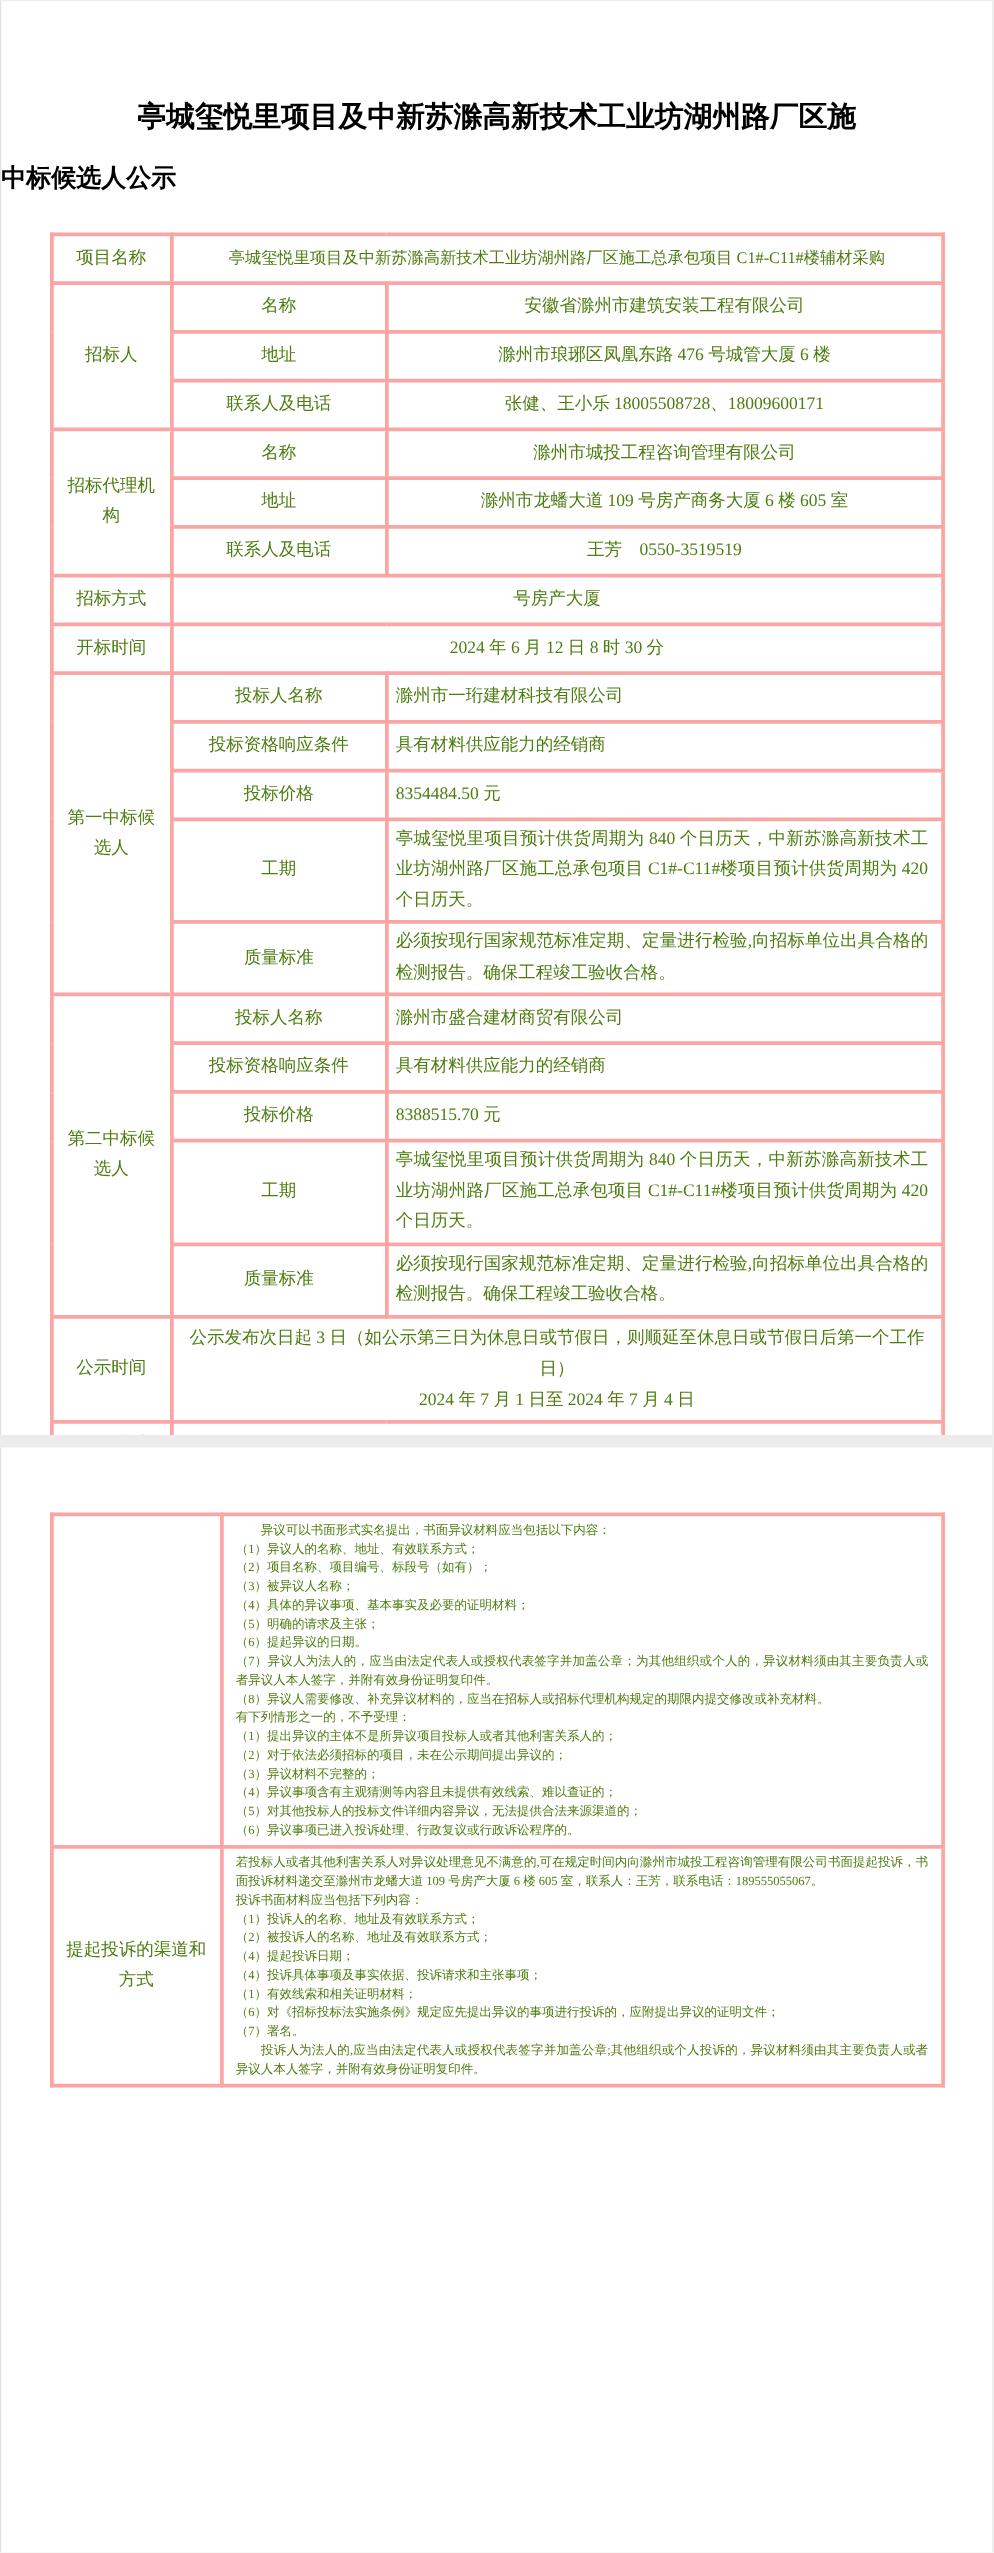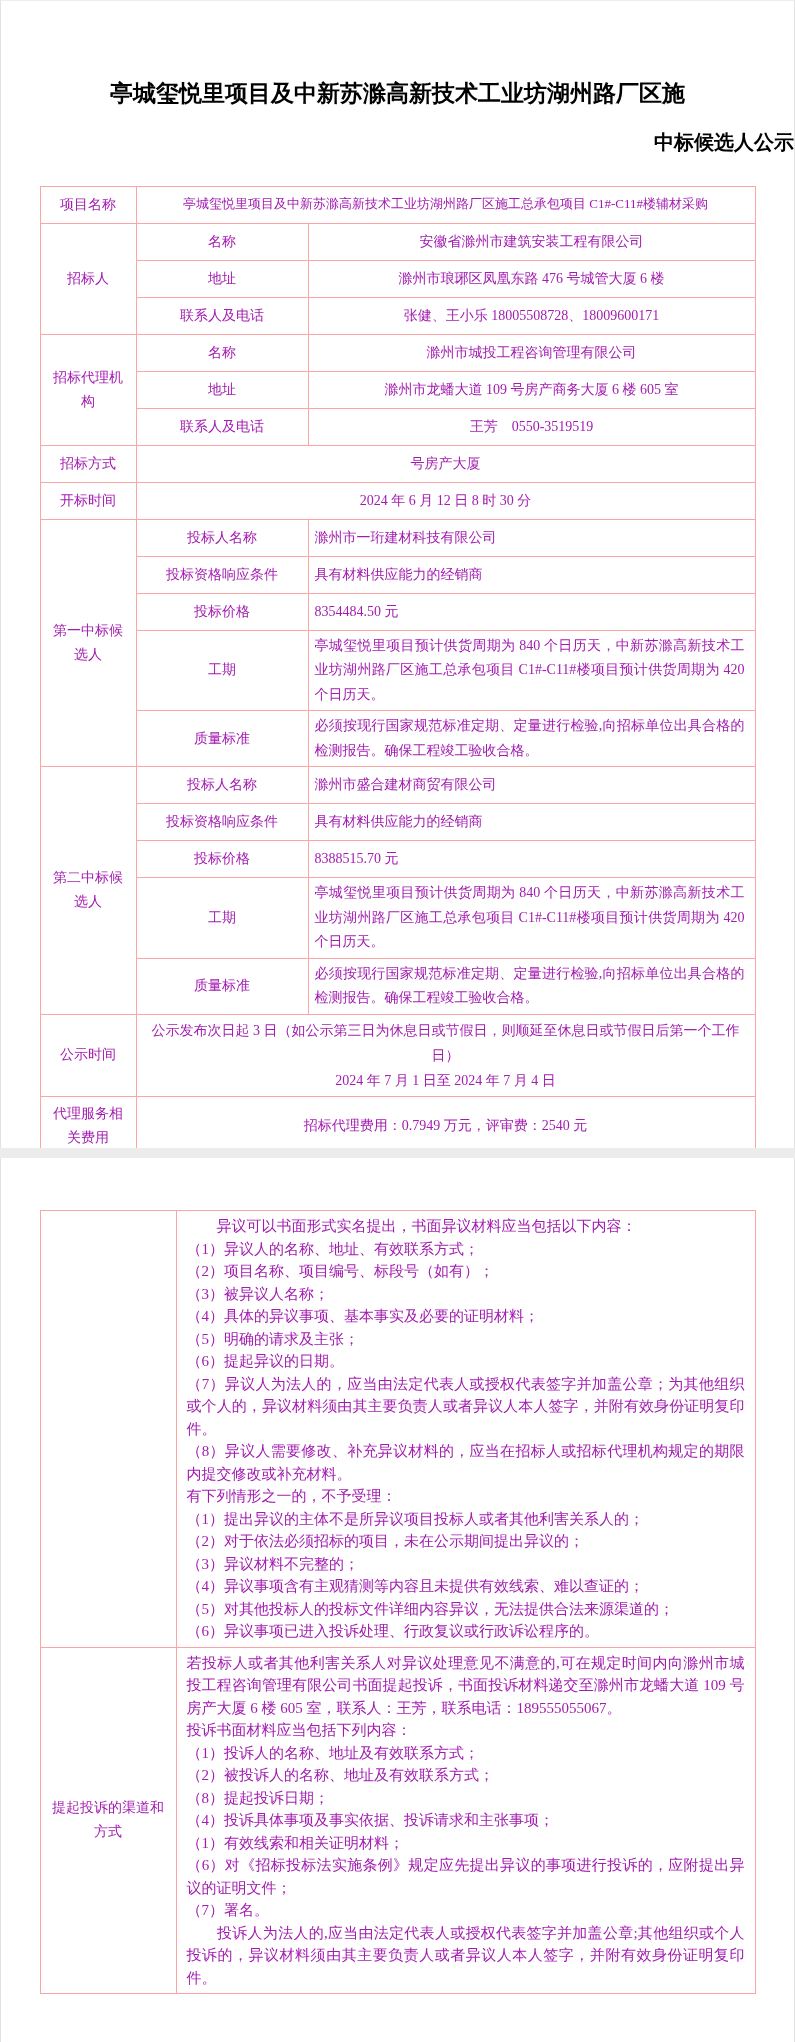--- a/index.html
+++ b/index.html
@@ -5,34 +5,34 @@
   html,body{margin:0;padding:0;background:#f4f4f4;}
   body{width:795px;font-family:"Liberation Serif","DejaVu Serif",serif;}
   .sheet{width:795px;box-sizing:border-box;background:#ffffff;
          border-left:1px solid #e2e2e2;border-right:1px solid #e2e2e2;}
   .page1{height:1148px;border-top:1px solid #ededed;overflow:hidden;}
   .page-gap{height:10px;background:#ececec;width:795px;}
   .page2{height:884px;overflow:hidden;}
   .doc-title{margin:0 auto;padding-top:76px;width:680px;text-align:center;
              font-weight:bold;font-size:23px;line-height:1.5;color:#000;}
   .doc-title span{display:block;}
-  .doc-subtitle{margin-top:17px;text-align:right;font-weight:bold;font-size:20px;color:#000;}
+  .doc-subtitle{margin-top:17px;text-align:left;font-weight:bold;font-size:20px;color:#000;}
   table{border-collapse:collapse;width:716px;margin:0 auto;table-layout:fixed;}
   .tbl1{margin-top:30px;}
   .tbl2{margin-top:52px;}
-  td{border:1px solid #fca5a5;color:#a21caf;font-size:14px;vertical-align:middle;
+  td{border:3px solid #fca5a5;color:#4d7c0f;font-size:14px;vertical-align:middle;
      padding:3px 6px;line-height:1.7;word-break:break-all;}
   .lbl{text-align:center;}
   .vc{text-align:center;}
   .vl{text-align:left;padding-right:10px;}
   .small{font-size:13px;}
   .h30{height:30px;}
   .just{text-align:justify;line-height:1.75;}
   .paras{padding:4px 10px;vertical-align:top;}
-  .paras p{margin:0;line-height:1.5;font-size:15px;text-align:justify;word-break:break-all;}
+  .paras p{margin:0;line-height:1.5;font-size:10px;text-align:justify;word-break:break-all;}
   .pub-line{line-height:1.8;}
 </style>
 </head>
 <body>
 
 <div class="sheet page1">
   <h1 class="doc-title">
     <span>亭城玺悦里项目及中新苏滁高新技术工业坊湖州路厂区施</span>
   </h1>
   <div class="doc-subtitle">中标候选人公示</div>
@@ -173,21 +173,21 @@
             <p>（6）异议事项已进入投诉处理、行政复议或行政诉讼程序的。</p>
           </td>
     </tr>
     <tr>
       <td class="lbl">提起投诉的渠道和方式</td>
       <td class="paras">
             <p>若投标人或者其他利害关系人对异议处理意见不满意的,可在规定时间内向滁州市城投工程咨询管理有限公司书面提起投诉，书面投诉材料递交至滁州市龙蟠大道 109 号房产大厦 6 楼 605 室，联系人：王芳，联系电话：189555055067。</p>
             <p>投诉书面材料应当包括下列内容：</p>
             <p>（1）投诉人的名称、地址及有效联系方式；</p>
             <p>（2）被投诉人的名称、地址及有效联系方式；</p>
-            <p>（8）提起投诉日期；</p>
+            <p>（4）提起投诉日期；</p>
             <p>（4）投诉具体事项及事实依据、投诉请求和主张事项；</p>
             <p>（1）有效线索和相关证明材料；</p>
             <p>（6）对《招标投标法实施条例》规定应先提出异议的事项进行投诉的，应附提出异议的证明文件；</p>
             <p>（7）署名。</p>
             <p>　　投诉人为法人的,应当由法定代表人或授权代表签字并加盖公章;其他组织或个人投诉的，异议材料须由其主要负责人或者异议人本人签字，并附有效身份证明复印件。</p>
           </td>
     </tr>
   </tbody>
     </table>
 </div>

